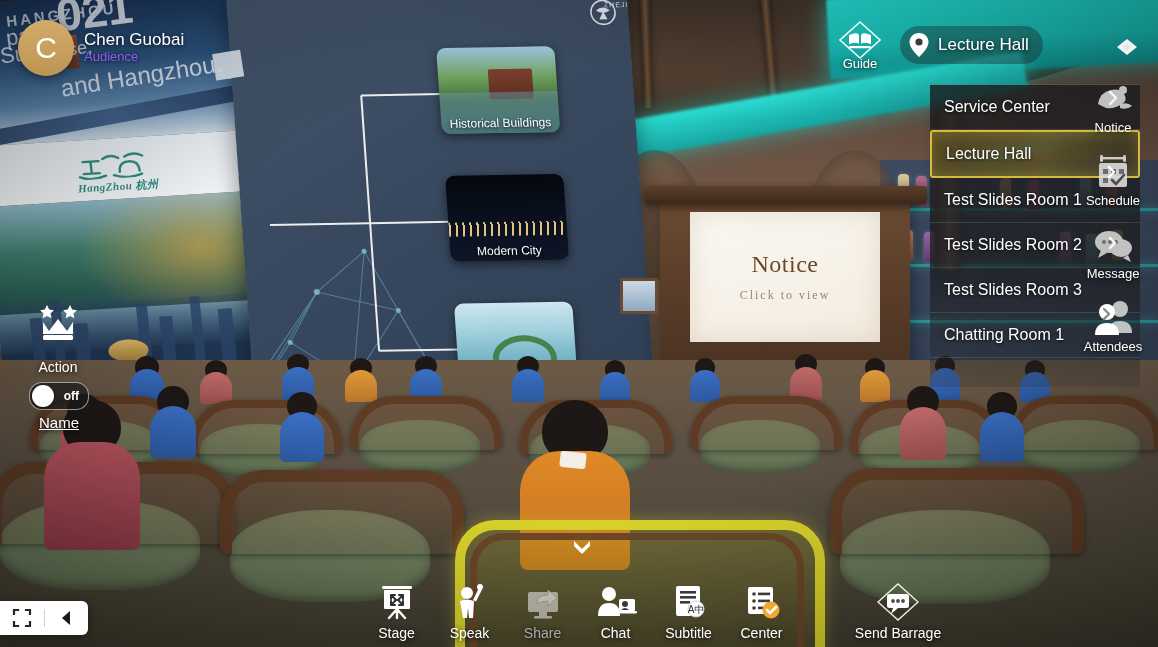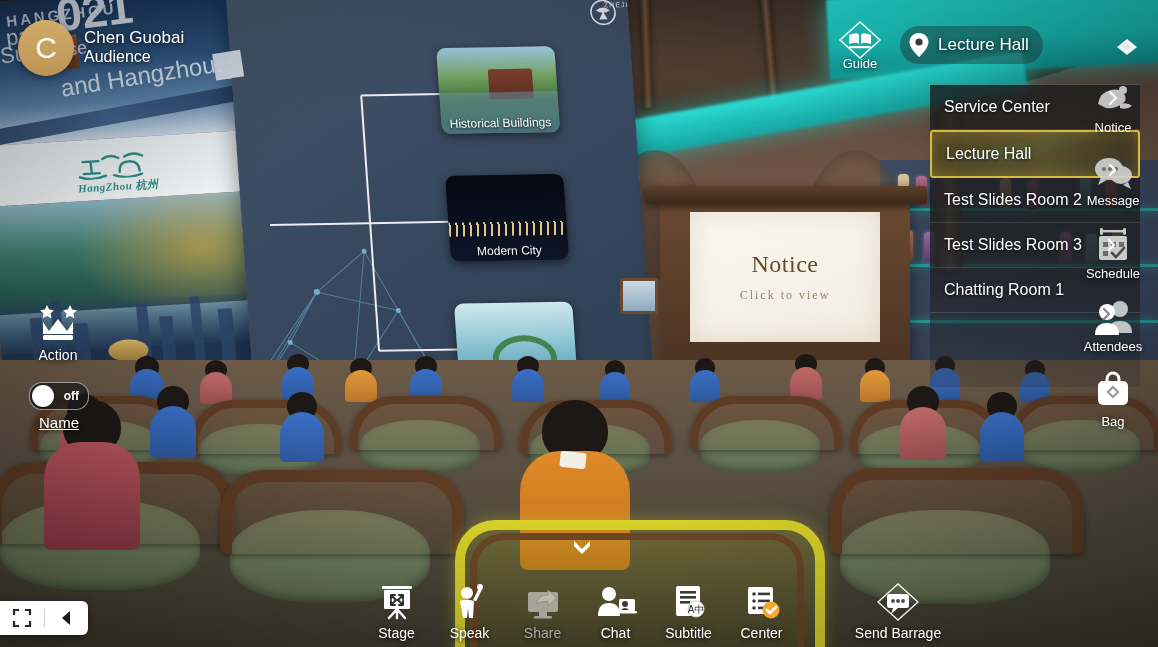--- a/index.html
+++ b/index.html
@@ -257,21 +257,21 @@
     display:flex;align-items:center;justify-content:center;
     color:#fff;font-size:30px;font-weight:400;
     box-shadow:0 2px 10px rgba(0,0,0,.45);
     font-family:"Liberation Sans",sans-serif;
   }
   .user-name{
     color:#fff;font-size:17px;line-height:1.15;
     text-shadow:0 1px 4px rgba(0,0,0,.8);
   }
   .user-role{
-    color:#ffffff;font-size:16px;line-height:1.3;
+    color:#8b5cf6;font-size:13px;line-height:1.3;
     text-shadow:0 1px 4px rgba(0,0,0,.8);
   }
 
   
   .guide-btn{
     position:absolute;left:833px;top:18px;width:54px;height:54px;
     display:flex;flex-direction:column;align-items:center;justify-content:center;
     cursor:pointer;
   }
   .guide-label{
@@ -335,21 +335,21 @@
     color:#fff;font-size:13px;text-shadow:0 1px 5px rgba(0,0,0,.9);
     white-space:nowrap;
   }
 
   
   .action-btn{
     position:absolute;left:26px;top:300px;width:64px;
     display:flex;flex-direction:column;align-items:center;cursor:pointer;
   }
   .action-label{
-    color:#fff;font-size:14px;text-shadow:0 1px 5px rgba(0,0,0,.9);margin-top:1px;
+    color:#fff;font-size:14px;text-shadow:0 1px 5px rgba(0,0,0,.9);margin-top:13px;
   }
   .name-block{
     position:absolute;left:24px;top:382px;width:70px;
     display:flex;flex-direction:column;align-items:center;
   }
   .toggle{
     width:58px;height:26px;border-radius:13px;
     background:rgba(25,25,25,.72);
     border:1px solid rgba(255,255,255,.55);
     display:flex;align-items:center;position:relative;cursor:pointer;font-weight:bold;
@@ -713,20 +713,23 @@
     </div>
 
     <div class="dropdown">
       <div class="dd-item">
         <span>Service Center</span>
       </div>
       <div class="dd-item sel">
         <span>Lecture Hall</span>
       </div>
       <div class="dd-item">
+        <span>Test Slides Room 1</span>
+      </div>
+      <div class="dd-item">
         <span>Test Slides Room 2</span>
       </div>
       <div class="dd-item">
         <span>Test Slides Room 3</span>
       </div>
       <div class="dd-item">
         <span>Chatting Room 1</span>
       </div>
       <div class="dd-fade"></div>
     </div>
@@ -736,20 +739,40 @@
       <div class="rail-item">
         <svg width="46" height="40" viewBox="0 0 46 40" aria-hidden="true">
           <g fill="#dcdcdc" opacity=".85">
             <path d="M8 26 q2 -12 13 -14 q9 -2 13 4 q4 6 -2 10 q-7 5 -16 4 z"></path>
             <circle cx="33" cy="12" r="4"></circle>
             <path d="M30 26 q8 -2 12 2 q-5 4 -12 2 z"></path>
           </g>
           <path d="M20 14 l6 6 l-6 6" fill="none" stroke="#fff" stroke-width="2.4" stroke-linecap="round" stroke-linejoin="round" opacity=".9"></path>
         </svg>
         <div class="rail-label">Notice</div>
+      </div>
+
+      <div class="rail-item">
+        <svg width="46" height="40" viewBox="0 0 46 40" aria-hidden="true">
+          <g fill="#dcdcdc" opacity=".9">
+            <rect x="10" y="4" width="3" height="7" rx="1.4"></rect>
+            <rect x="33" y="4" width="3" height="7" rx="1.4"></rect>
+            <rect x="13" y="6" width="20" height="2.4"></rect>
+            <rect x="9" y="12" width="28" height="24" rx="2"></rect>
+          </g>
+          <g fill="#6d6d6d">
+            <rect x="13" y="18" width="5" height="5"></rect>
+            <rect x="21" y="18" width="5" height="5"></rect>
+            <rect x="29" y="18" width="5" height="5"></rect>
+            <rect x="13" y="27" width="5" height="5"></rect>
+          </g>
+          <path d="M22 29 l4 4 l8 -9" fill="none" stroke="#4a4a4a" stroke-width="2.6" stroke-linecap="round" stroke-linejoin="round"></path>
+          <path d="M19 16 l5 5 l-5 5" fill="none" stroke="#fff" stroke-width="2.4" stroke-linecap="round" stroke-linejoin="round"></path>
+        </svg>
+        <div class="rail-label">Schedule</div>
       </div>
 
       <div class="rail-item">
         <svg width="46" height="40" viewBox="0 0 46 40" aria-hidden="true">
           <g fill="#d2d2d2" opacity=".9">
             <ellipse cx="19" cy="18" rx="14" ry="11"></ellipse>
             <path d="M11 26 l-3 8 l9 -5 z"></path>
             <ellipse cx="31" cy="24" rx="11" ry="9"></ellipse>
             <path d="M38 31 l3 7 l-8 -4 z"></path>
           </g>
@@ -757,62 +780,34 @@
             <circle cx="14" cy="18" r="2"></circle>
               <circle cx="20" cy="18" r="2"></circle>
               <circle cx="26" cy="18" r="2"></circle>
           </g>
           <path d="M20 14 l5 5 l-5 5" fill="none" stroke="#fff" stroke-width="2.4" stroke-linecap="round" stroke-linejoin="round" opacity=".95"></path>
         </svg>
         <div class="rail-label">Message</div>
       </div>
 
       <div class="rail-item">
-        <svg width="46" height="40" viewBox="0 0 46 40" aria-hidden="true">
-          <g fill="#dcdcdc" opacity=".9">
-            <rect x="10" y="4" width="3" height="7" rx="1.4"></rect>
-            <rect x="33" y="4" width="3" height="7" rx="1.4"></rect>
-            <rect x="13" y="6" width="20" height="2.4"></rect>
-            <rect x="9" y="12" width="28" height="24" rx="2"></rect>
-          </g>
-          <g fill="#6d6d6d">
-            <rect x="13" y="18" width="5" height="5"></rect>
-            <rect x="21" y="18" width="5" height="5"></rect>
-            <rect x="29" y="18" width="5" height="5"></rect>
-            <rect x="13" y="27" width="5" height="5"></rect>
-          </g>
-          <path d="M22 29 l4 4 l8 -9" fill="none" stroke="#4a4a4a" stroke-width="2.6" stroke-linecap="round" stroke-linejoin="round"></path>
-          <path d="M19 16 l5 5 l-5 5" fill="none" stroke="#fff" stroke-width="2.4" stroke-linecap="round" stroke-linejoin="round"></path>
-        </svg>
-        <div class="rail-label">Schedule</div>
-      </div>
-
-      <div class="rail-item">
         <svg width="48" height="40" viewBox="0 0 48 40" aria-hidden="true">
           <g fill="#cfcfcf" opacity=".92">
             <circle cx="31" cy="12" r="8"></circle>
             <path d="M19 36 q0 -12 12 -12 q12 0 12 12 z"></path>
           </g>
           <g fill="#ffffff">
             <circle cx="18" cy="15" r="8"></circle>
             <path d="M6 38 q0 -12 12 -12 q12 0 12 12 z"></path>
           </g>
           <path d="M15 12 l5 5 l-5 5" fill="none" stroke="#8a8a8a" stroke-width="2.4" stroke-linecap="round" stroke-linejoin="round"></path>
         </svg>
         <div class="rail-label">Attendees</div>
       </div>
 
-      <div class="rail-item">
-        <svg width="46" height="42" viewBox="0 0 46 42" aria-hidden="true">
-          <path d="M17 11 v-2 a6 6 0 0 1 12 0 v2" fill="none" stroke="#fff" stroke-width="3"></path>
-          <rect x="8" y="11" width="30" height="24" rx="5" fill="#fff"></rect>
-          <path d="M23 17 l5 5 l-5 5 l-5 -5 z" fill="none" stroke="#9a9a9a" stroke-width="2.2"></path>
-        </svg>
-        <div class="rail-label">Bag</div>
-      </div>
     </div>
 
     <div class="action-btn">
       <svg width="62" height="46" viewBox="0 0 62 46" aria-hidden="true">
         <g fill="#ffffff">
           <path d="M20 5 l2.2 4.6 l4.8 .6 l-3.6 3.3 l1 4.8 l-4.4 -2.4 l-4.4 2.4 l1 -4.8 l-3.6 -3.3 l4.8 -.6 z"></path>
           <path d="M43 5 l2.2 4.6 l4.8 .6 l-3.6 3.3 l1 4.8 l-4.4 -2.4 l-4.4 2.4 l1 -4.8 l-3.6 -3.3 l4.8 -.6 z"></path>
           <path d="M16 22 l6 9 l9 -12 l9 12 l6 -9 v12 h-30 z"></path>
           <rect x="16" y="35" width="30" height="5" rx="1.5"></rect>
         </g>

